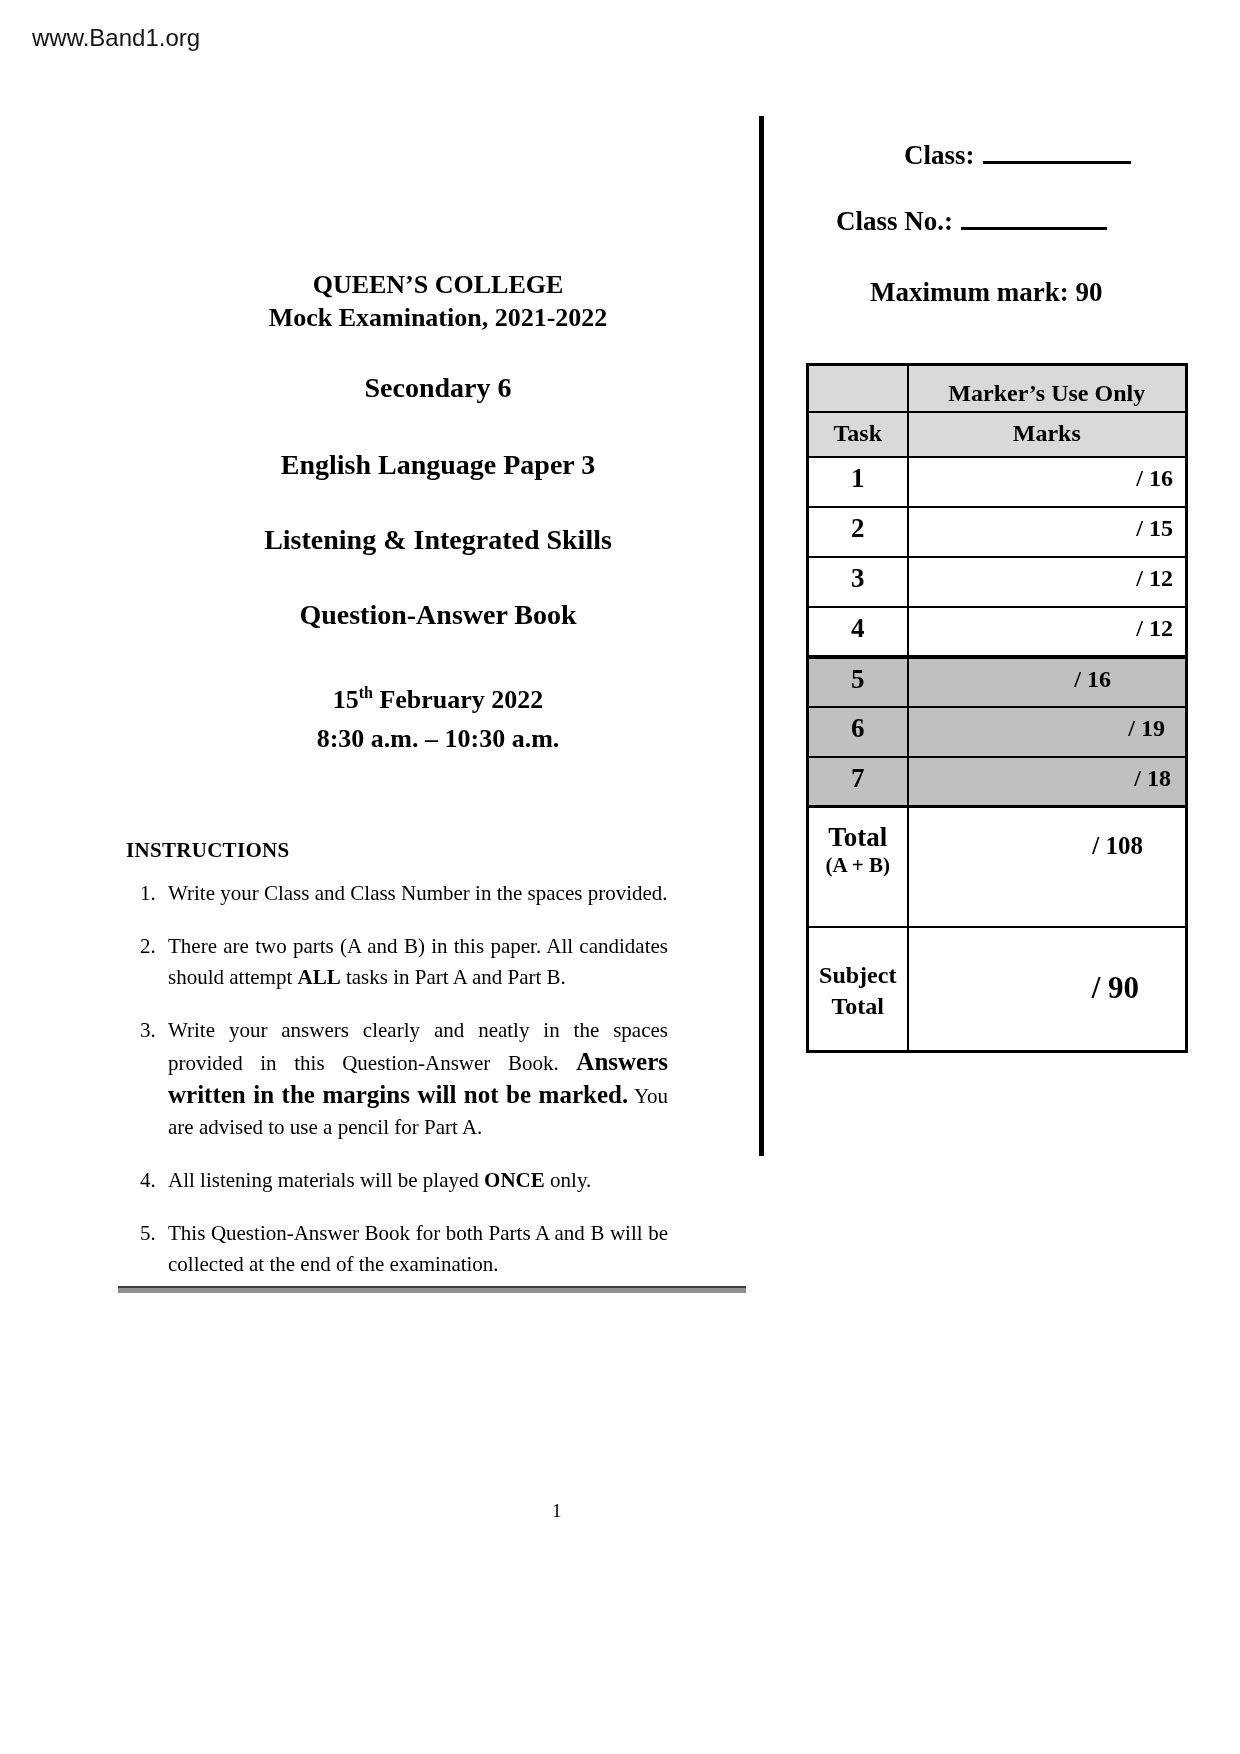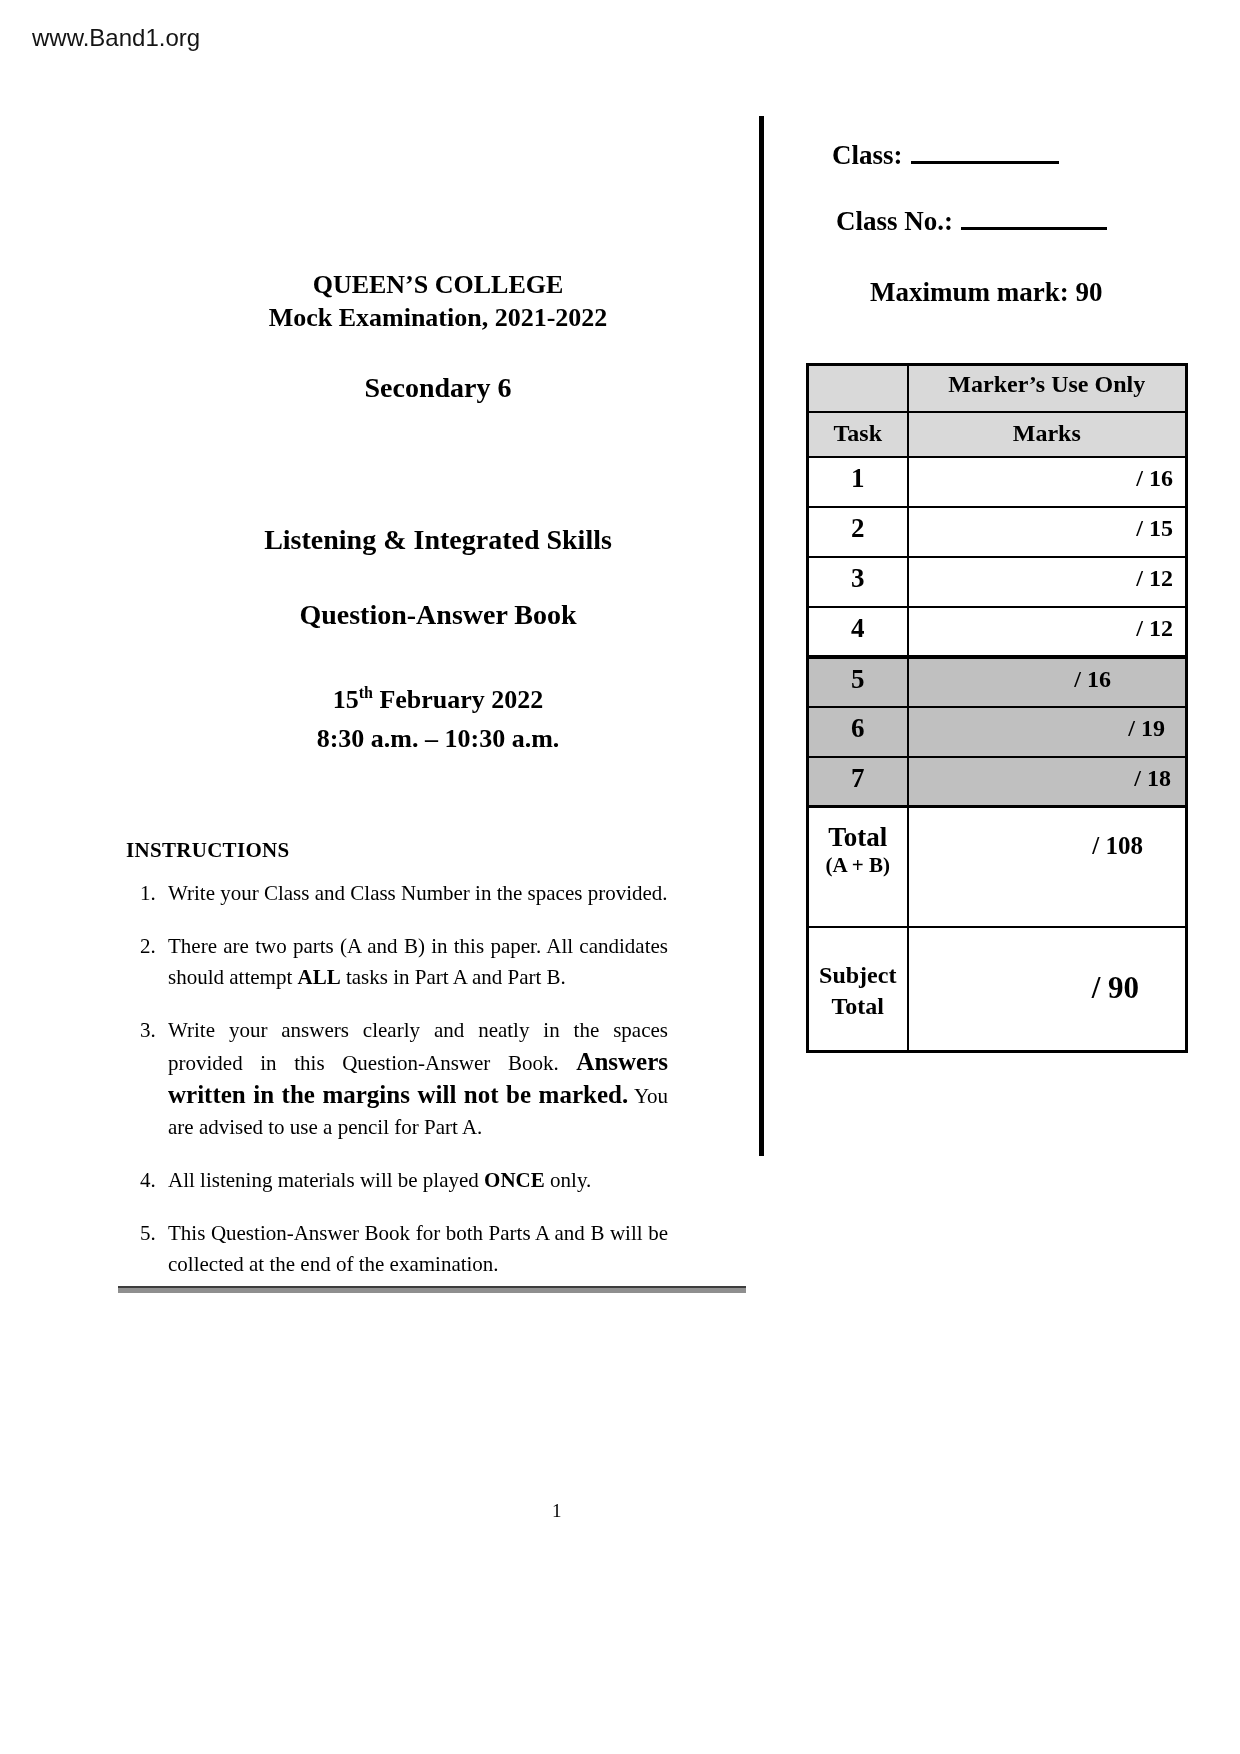--- a/index.html
+++ b/index.html
@@ -21,37 +21,37 @@
   .t-level  { top:372px; font-size:28px; }
   .t-paper  { top:449px; font-size:28px; }
   .t-skills { top:524px; font-size:28px; }
   .t-book   { top:599px; font-size:28px; }
   .t-date   { top:672px; font-size:26px;margin-top:12px; }
   .t-date sup { font-size:16px; }
   .t-time   { top:724px; font-size:26px; }
 
   
   .field { position:absolute; font-weight:bold; font-size:27px; white-space:nowrap; }
-  .f-class   { left:832px; top:140px; }
+  .f-class   { left:904px; top:140px; }
   .f-classno { left:836px; top:206px; }
   .f-maxmark { left:870px; top:277px; }
   .blank { display:inline-block; border-bottom:3px solid #000; height:24px; vertical-align:baseline; margin-left:8px; }
   .blank-class   { width:148px; }
   .blank-classno { width:146px; }
 
   
   .marks-table {
     position:absolute; left:806px; top:363px; width:382px;
     border-collapse:collapse; table-layout:fixed; font-weight:bold;
   }
   .marks-table td { border:2px solid #000; vertical-align:top; }
   .marks-table { border:3px solid #000; }
   .marks-table td.gray { background:#d9d9d9; }
   .marks-table td.shaded { background:#c0c0c0; }
-  .hdr1 td { height:47px; font-size:24px; text-align:center; padding-top:5px; }
+  .hdr1 td { height:47px; font-size:24px; text-align:center; padding-top:14px; }
   .hdr2 td { height:45px; font-size:24px; text-align:center; padding-top:7px; }
   .task-row td { height:50px; }
   .task-cell  { text-align:center; font-size:27px; padding-top:5px; }
   .marks-cell { text-align:right; font-size:24px; padding-top:7px; }
   .pr12 { padding-right:12px; } .pr74 { padding-right:74px; }
   .pr20 { padding-right:20px; } .pr14 { padding-right:14px; }
   .row5-top td { border-top:4px solid #000; }
   .total-row td { height:120px; border-top:3px solid #000; }
   .total-label-cell { text-align:center; padding-top:14px; }
   .total-main { font-size:27px; line-height:30px; }
@@ -80,20 +80,21 @@
 
 <div class="page">
 
   <div class="site">www.Band1.org</div>
 
   <div class="vdivider"></div>
 
   <div class="tline t-school">QUEEN’S COLLEGE</div>
   <div class="tline t-exam">Mock Examination, 2021-2022</div>
   <div class="tline t-level">Secondary 6</div>
+  <div class="tline t-paper">English Language Paper 3</div>
   <div class="tline t-skills">Listening &amp; Integrated Skills</div>
   <div class="tline t-book">Question-Answer Book</div>
   <div class="tline t-date"><span>15</span><sup>th</sup><span> February 2022</span></div>
   <div class="tline t-time">8:30 a.m. – 10:30 a.m.</div>
 
   <div class="field f-class"><span>Class:</span><span class="blank blank-class"></span></div>
   <div class="field f-classno"><span>Class No.:</span><span class="blank blank-classno"></span></div>
   <div class="field f-maxmark">Maximum mark: 90</div>
 
   <table class="marks-table">

